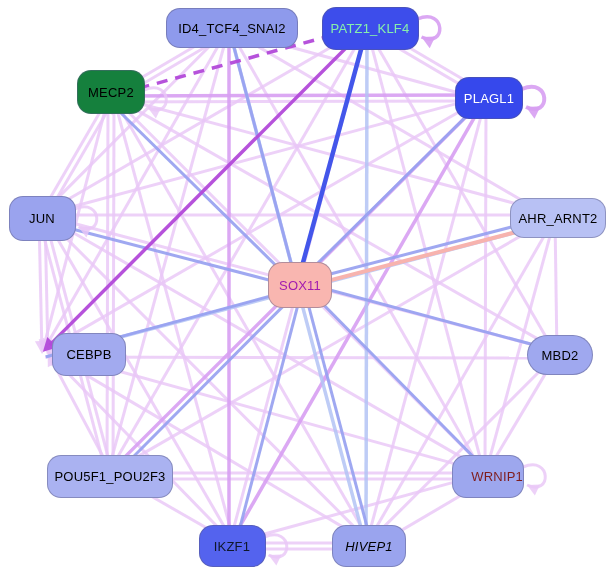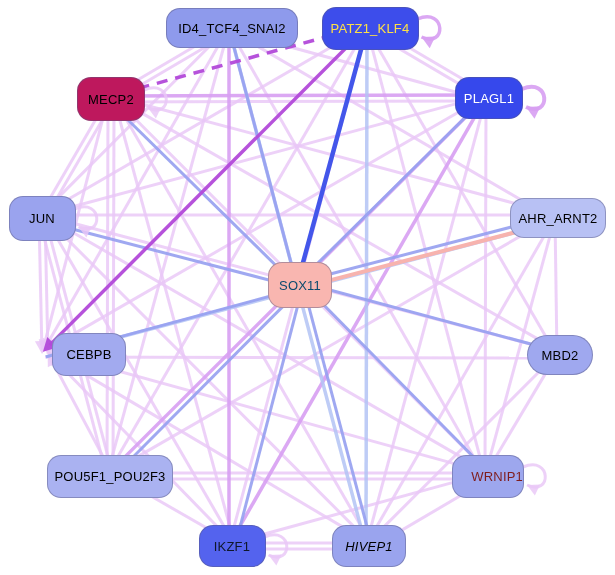--- a/index.html
+++ b/index.html
@@ -369,36 +369,36 @@
       </g>
       <g>
         <path d="M 523 467 C 552 455, 552 497, 527 485" fill="none" stroke="#e9c7f7" stroke-width="3" stroke-opacity="0.82"></path>
         <polygon points="527,485 540.0540538721406,484.6105420391737 534.8612810611233,495.42881872879303" fill="#e9c7f7" fill-opacity="0.82"></polygon>
       </g>
     </svg>
 
 <div class="node" style="left: 166px; top: 8px; width: 132px; height: 40px; background: rgb(142, 154, 236); color: rgb(0, 0, 0);">
       <span>ID4_TCF4_SNAI2</span>
     </div>
-    <div class="node" style="left: 321.5px; top: 6.5px; width: 97px; height: 43px; background: rgb(61, 77, 235); color: #fde047;">
+    <div class="node" style="left: 321.5px; top: 6.5px; width: 97px; height: 43px; background: rgb(61, 77, 235); color: #86efac;">
       <span>PATZ1_KLF4</span>
     </div>
-    <div class="node" style="left: 77px; top: 77px; width: 68px; height: 44px; background: #be185d; color: rgb(0, 0, 0);">
+    <div class="node" style="left: 77px; top: 70px; width: 68px; height: 44px; background: #15803d; color: rgb(0, 0, 0);">
       <span>MECP2</span>
     </div>
     <div class="node" style="left: 455px; top: 77px; width: 68px; height: 42px; background: rgb(54, 72, 236); color: rgb(255, 255, 255);">
       <span>PLAGL1</span>
     </div>
     <div class="node" style="left: 8.5px; top: 195.5px; width: 67px; height: 45px; background: rgb(154, 163, 238); color: rgb(0, 0, 0);">
       <span>JUN</span>
     </div>
     <div class="node" style="left: 510px; top: 198px; width: 96px; height: 40px; background: rgb(184, 193, 244); color: rgb(0, 0, 0); align-items: center;">
       <span>AHR_ARNT2</span>
     </div>
-    <div class="node" style="left: 268px; top: 262px; width: 64px; height: 46px; background: rgb(249, 182, 176); color: #0c4a6e; text-align: center;">
+    <div class="node" style="left: 268px; top: 262px; width: 64px; height: 46px; background: rgb(249, 182, 176); color: #a21caf; text-align: center;">
       <span>SOX11</span>
     </div>
     <div class="node" style="left: 8px; top: 332.5px; width: 74px; height: 43px; background: rgb(162, 170, 239); color: rgb(0, 0, 0); margin-left: 44px;">
       <span>CEBPB</span>
     </div>
     <div class="node" style="left: 527px; top: 335px; width: 66px; height: 40px; background: rgb(159, 168, 239); color: rgb(0, 0, 0); border-radius: 20px;">
       <span>MBD2</span>
     </div>
     <div class="node" style="left: 47px; top: 454.5px; width: 126px; height: 43px; background: rgb(170, 178, 241); color: rgb(0, 0, 0);">
       <span>POU5F1_POU2F3</span>

